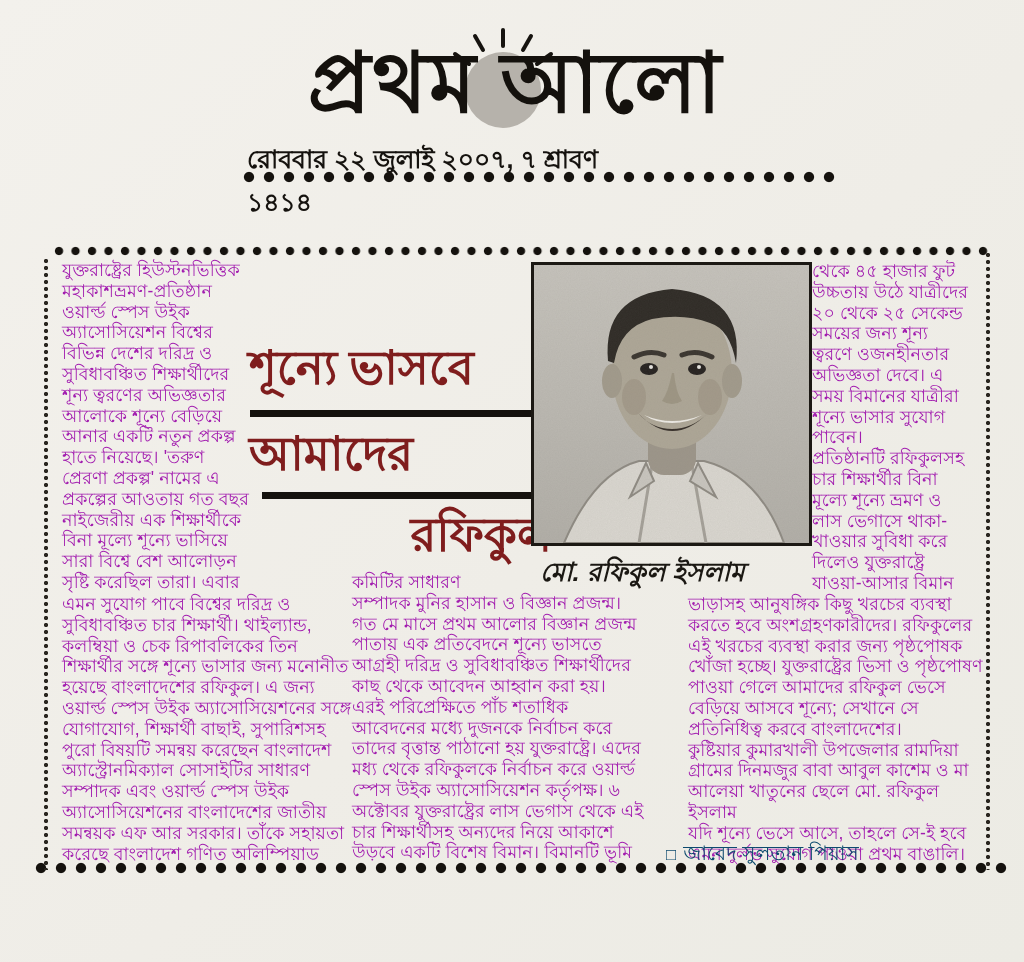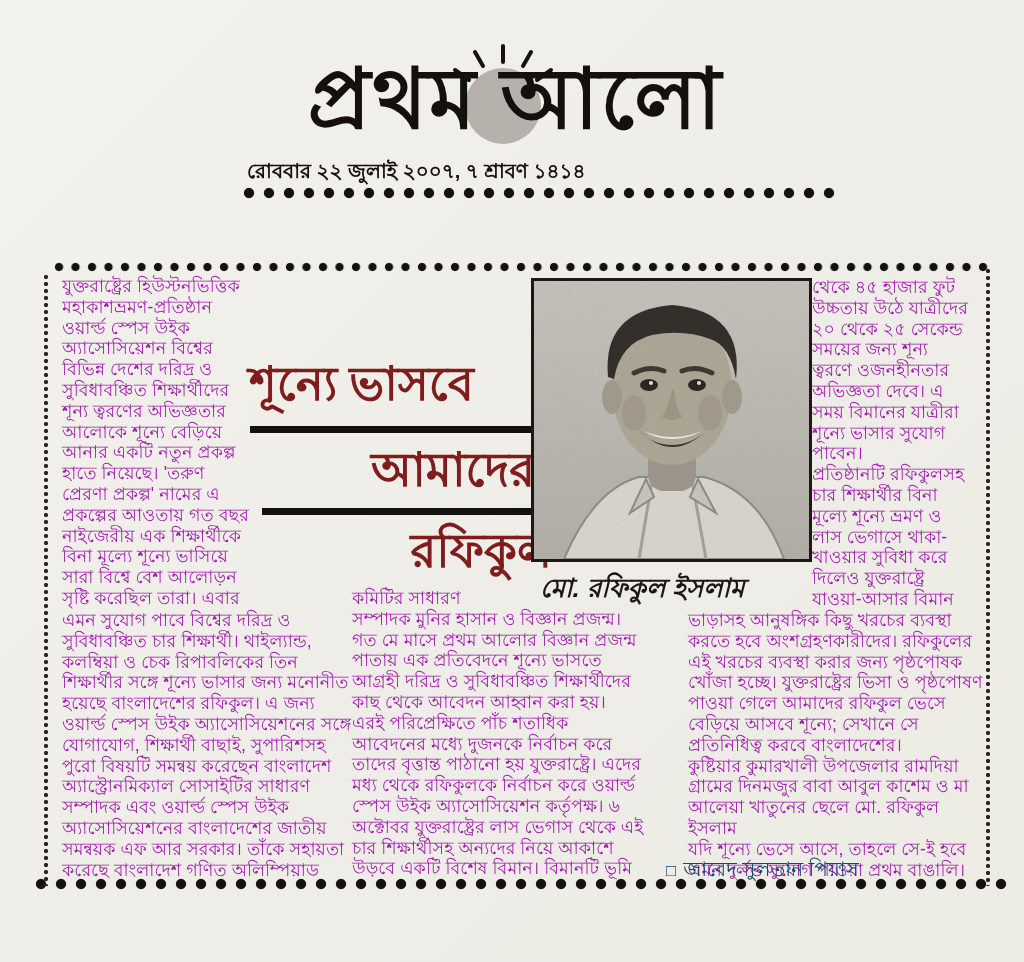--- a/index.html
+++ b/index.html
@@ -2,31 +2,31 @@
 <html><head>
 <meta charset="utf-8">
 <style>
   html,body{margin:0;padding:0;}
   body{
     width:1024px;height:962px;position:relative;overflow:hidden;
     background:linear-gradient(135deg,#f3f1ec 0%,#efede7 55%,#ecebe4 100%);
     font-family:"Liberation Sans",sans-serif;
     color:#1d1a16;
   }
-  .abs{position:absolute;margin-top:16px;}
+  .abs{position:absolute;}
   
   .masthead-title{
     left:243px;top:30px;width:545px;height:112px;
     font-size:84px;font-weight:bold;line-height:108px;white-space:nowrap;
     color:#14110d;letter-spacing:2px;z-index:2;text-align:center;
     font-family:"Liberation Serif",serif;
   }
   .sun{left:447px;top:28px;z-index:1;}
   .date-line{
-    left:247px;top:140px;width:420px;font-size:20px;font-weight:600;color:#15120e;
+    left:247px;top:140px;width:420px;font-size:25px;font-weight:600;color:#15120e;
   }
   .dots-lg{
     height:13px;background-repeat:repeat-x;
     background-image:radial-gradient(circle at 6px 6px,#15120e 4.6px,rgba(0,0,0,0) 5.6px);
     background-size:20px 13px;
   }
   .dots-md{
     height:11px;background-repeat:repeat-x;
     background-image:radial-gradient(circle at 5px 5px,#15120e 3.6px,rgba(0,0,0,0) 4.6px);
     background-size:16.5px 11px;
@@ -79,21 +79,21 @@
 <div class="abs date-line">রোববার ২২ জুলাই ২০০৭, ৭ শ্রাবণ ১৪১৪</div>
 <div class="abs dots-lg" style="left:243px;top:171px;width:593px;"></div>
 
 <div class="abs dots-md" style="left:54px;top:246px;width:940px;"></div>
 <div class="abs dots-lg" style="left:35px;top:862px;width:980px;"></div>
 <div class="abs vdots" style="left:44px;top:258px;height:612px;"></div>
 <div class="abs vdots" style="left:986px;top:252px;height:618px;"></div>
 
 <div class="abs hl" style="left:249px;top:336px;width:286px;text-align:left;">শূন্যে ভাসবে</div>
 <div class="abs hl-bar" style="left:250px;top:410px;width:284px;"></div>
-<div class="abs hl" style="left:249px;top:422px;width:286px;text-align:right;">আমাদের</div>
+<div class="abs hl" style="left:249px;top:422px;width:286px;">আমাদের</div>
 <div class="abs hl-bar" style="left:262px;top:492px;width:272px;"></div>
 <div class="abs hl" style="left:266px;top:503px;width:286px;text-align:right;">রফিকুল</div>
 
 <div class="abs photo-frame">
   <svg width="275" height="278" viewBox="0 0 275 278">
     <defs>
       <linearGradient id="bg" x1="0" y1="0" x2="0" y2="1">
         <stop offset="0" stop-color="#c6c3bc"></stop>
         <stop offset="1" stop-color="#b2afa8"></stop>
       </linearGradient>

